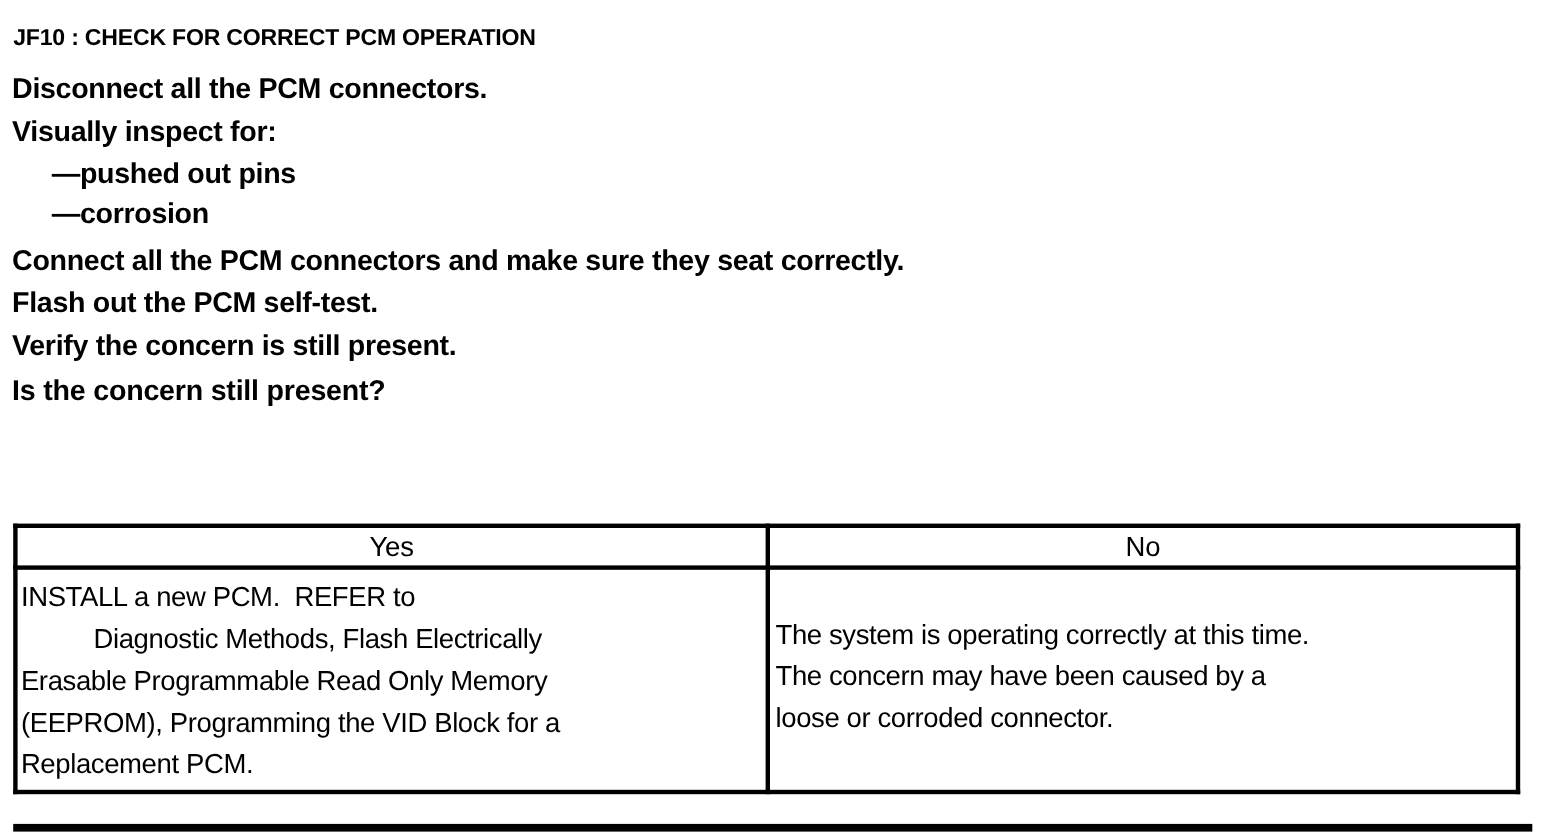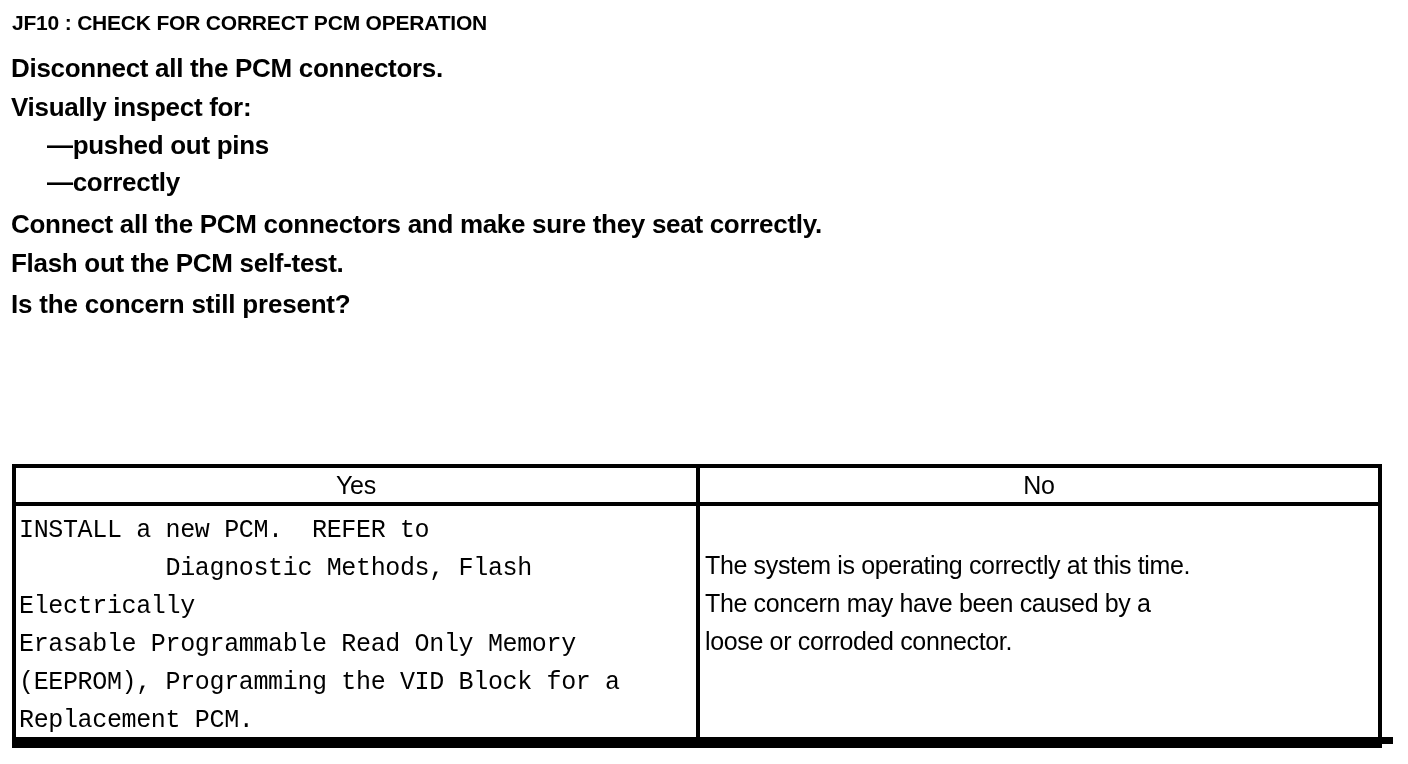--- a/index.html
+++ b/index.html
@@ -12,21 +12,21 @@
     height: 764px;
     position: relative;
     overflow: hidden;
     font-family: "Liberation Sans", sans-serif;
     color: #000000;
     -webkit-font-smoothing: none;
   }
 
   .page {
     position: absolute;
-    left: 0; top: 0;
+    left: 0; top: 12px;
     width: 1408px;
     height: 726px;
   }
 
   
   .doc-title {
     position: absolute;
     left: 12px;
     top: 11px;
     font-size: 21px;
@@ -96,21 +96,20 @@
     font-size: 25px;
     line-height: 38px;
     letter-spacing: -0.35px;
     white-space: pre-wrap;
     padding: 4px 2px 4px 3px;
     min-height: 182px;
     box-sizing: border-box;
   }
   .cell-body.yes-cell {
     padding-top: 6px;
-    font-family: Liberation Mono, monospace;
   }
   .cell-body.no-cell {
     display: flex;
     flex-direction: column;
     justify-content: center;
     padding-top: 12px;
     padding-bottom: 0;
     padding-left: 5px;
   }
 
@@ -128,23 +127,24 @@
 <body>
 
 <div class="page">
 
   <div class="doc-title">JF10 : CHECK FOR CORRECT PCM OPERATION</div>
 
   <div class="steps">
     <p class="step gap-after">Disconnect all the PCM connectors.</p>
     <p class="step">Visually inspect for:</p>
     <p class="step sub first">—pushed out pins</p>
-    <p class="step sub gap-after">—correctly</p>
+    <p class="step sub gap-after">—corrosion</p>
     <p class="step gap-after">Connect all the PCM connectors and make sure they seat correctly.</p>
     <p class="step gap-after">Flash out the PCM self-test.</p>
+    <p class="step">Verify the concern is still present.</p>
     <p class="step question">Is the concern still present?</p>
   </div>
 
   <table class="decision-table">
     <colgroup>
       <col class="col-yes">
       <col class="col-no">
     </colgroup>
     <thead>
       <tr>

